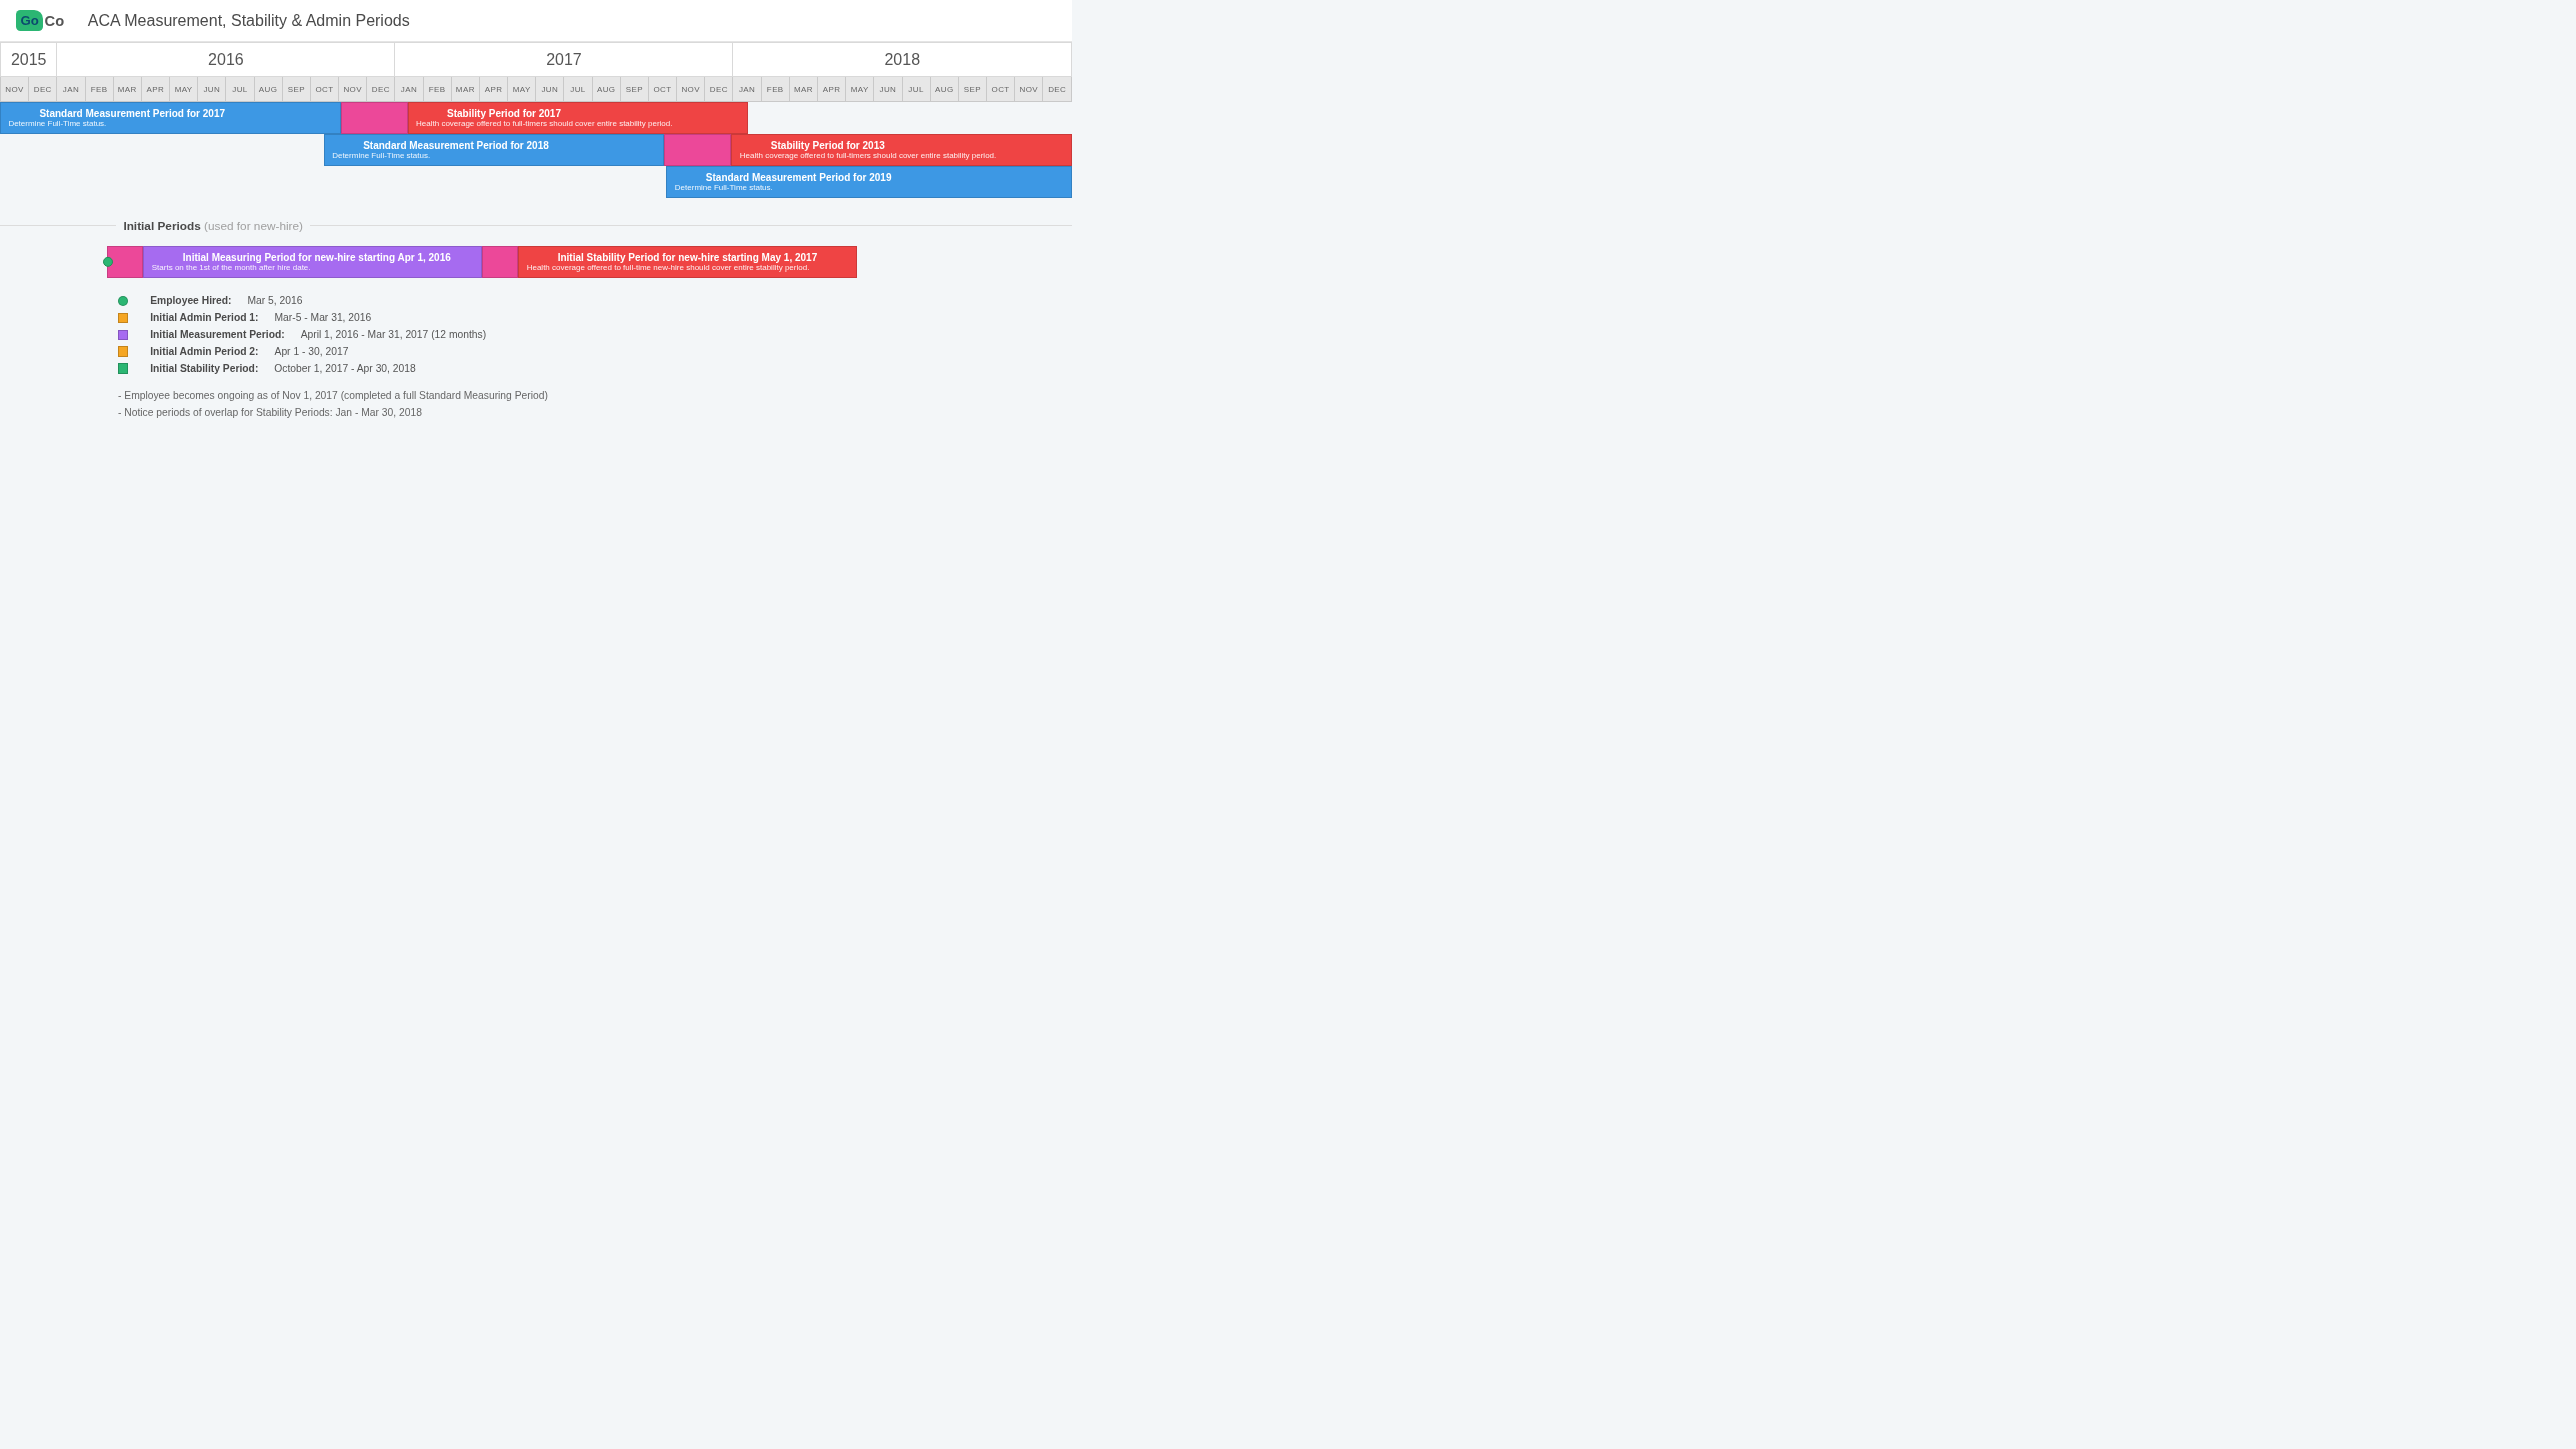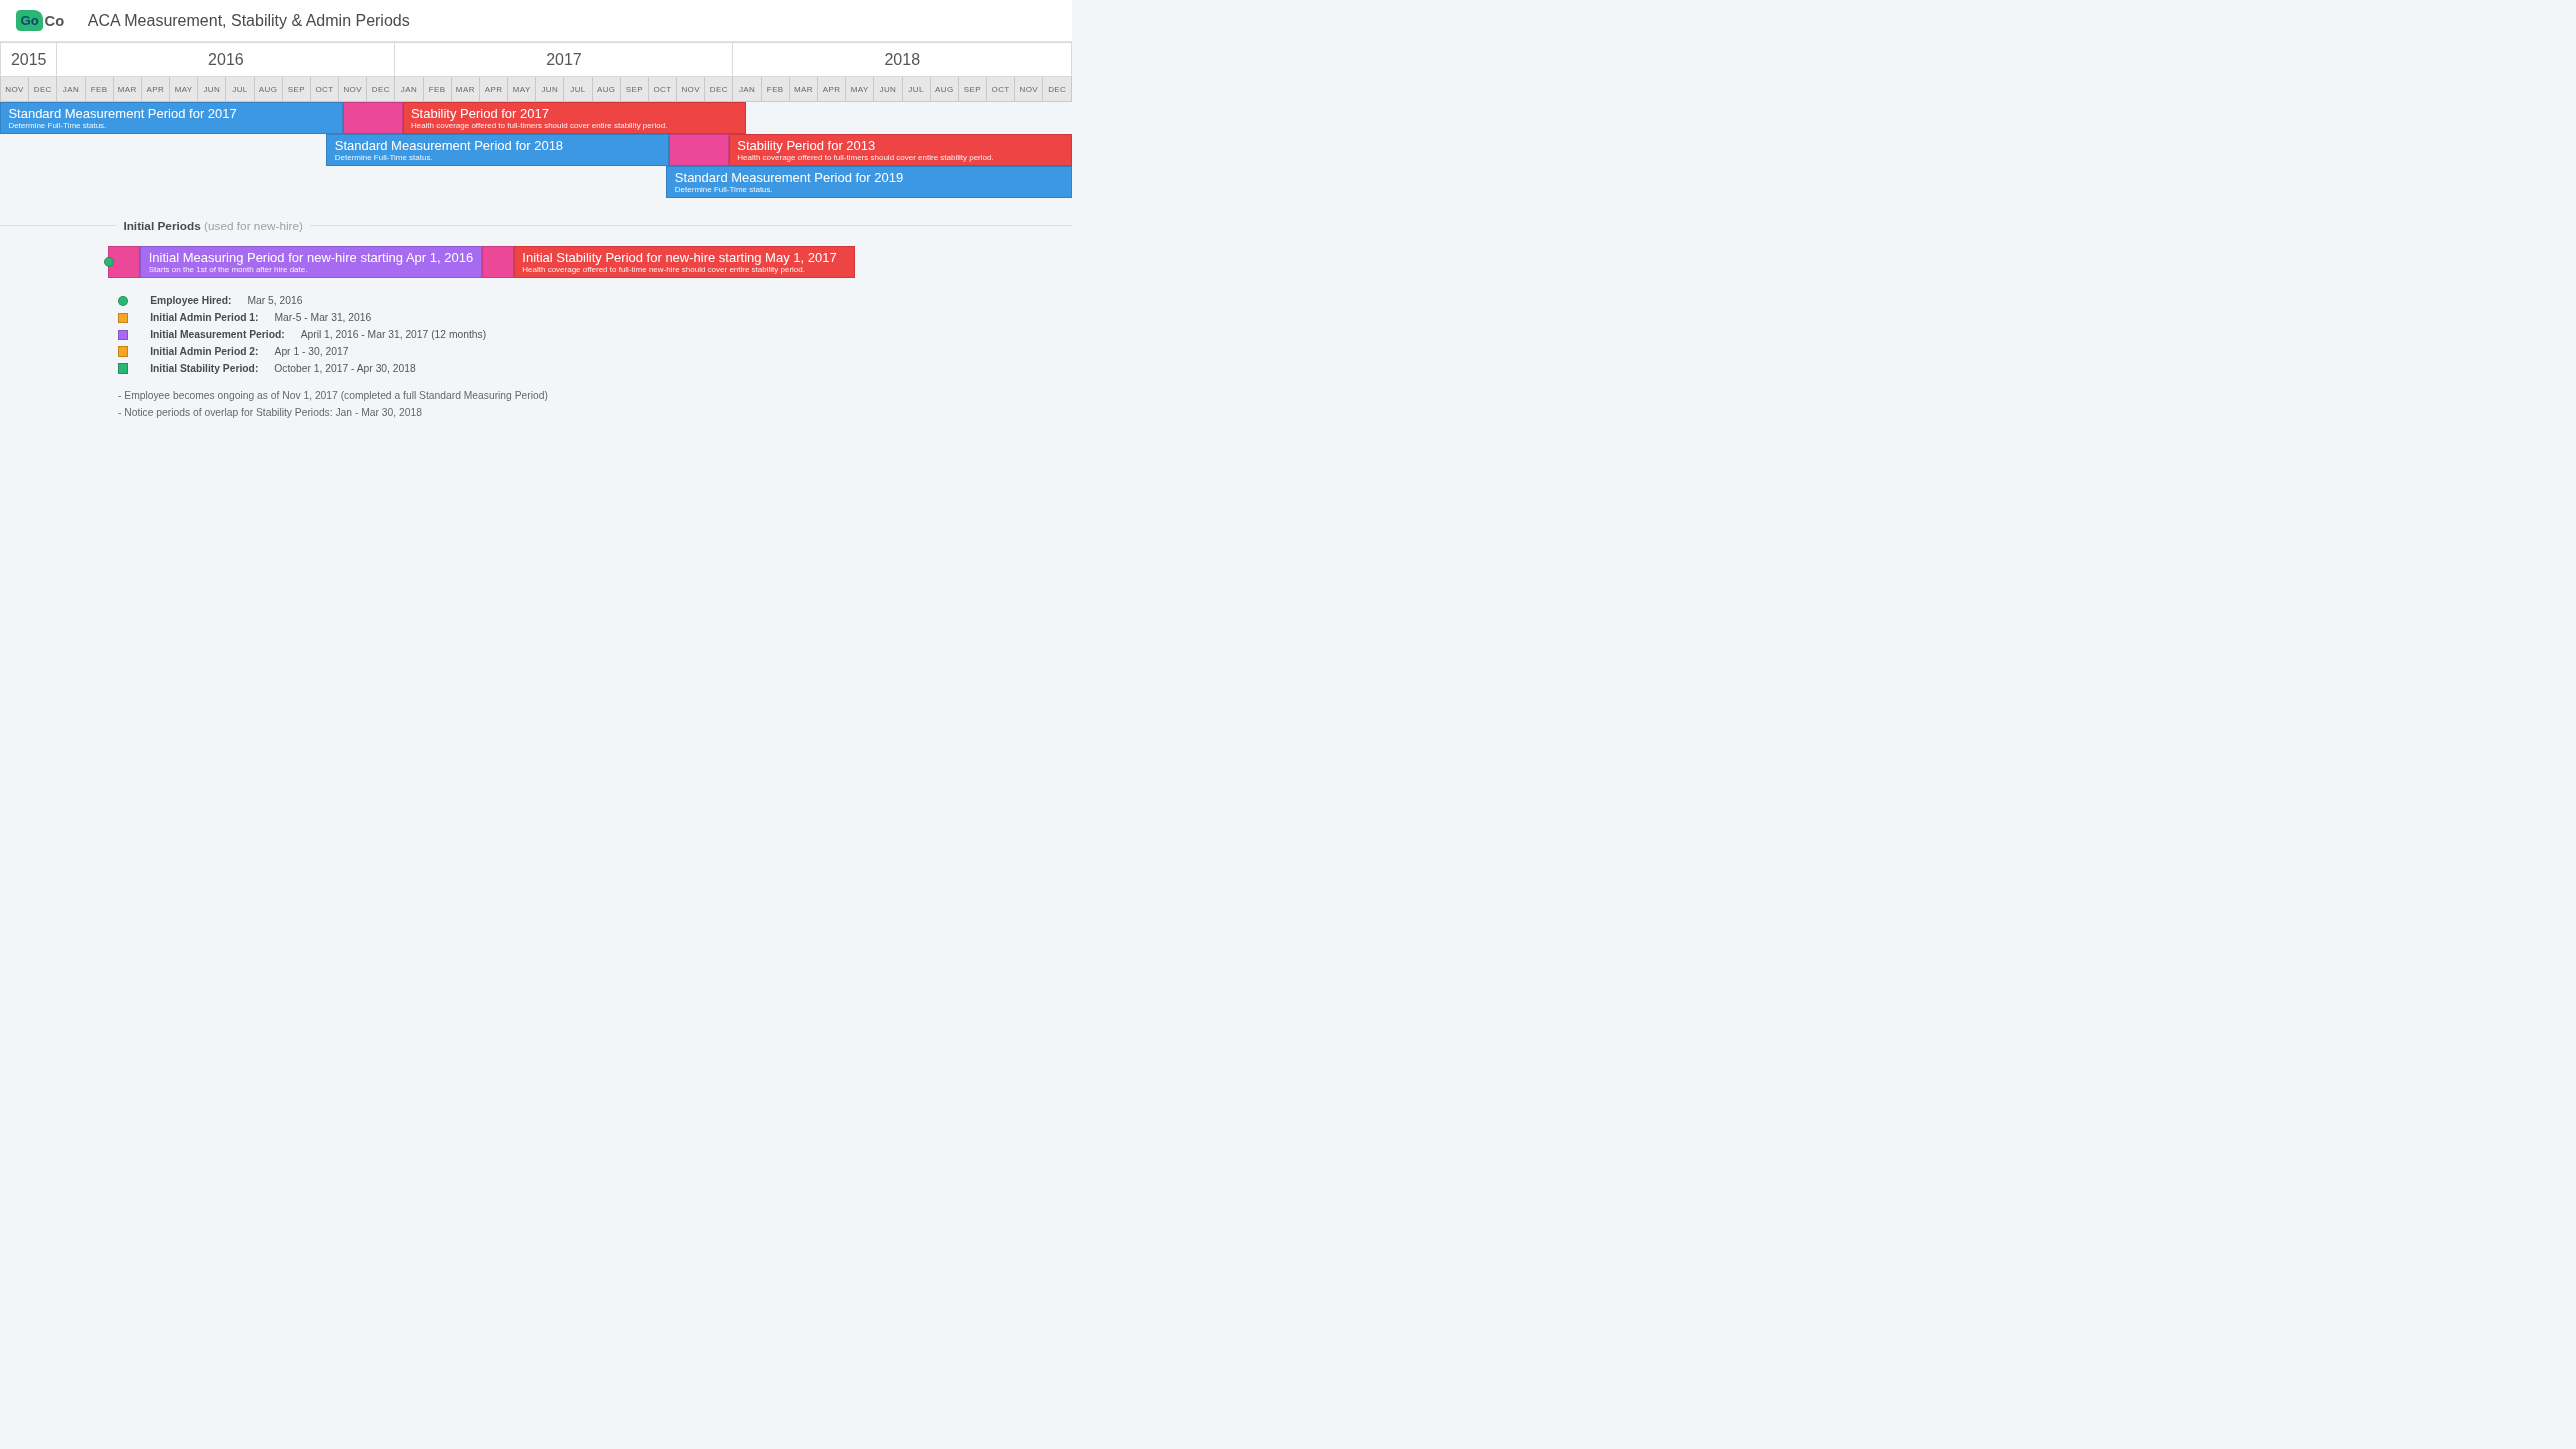--- a/index.html
+++ b/index.html
@@ -81,21 +81,21 @@
   }
   .bar {
     height: 100%;
     display: flex;
     flex-direction: column;
     justify-content: center;
     padding: 0 7.4px;
     color: #fff;
     border: 0.7px solid rgba(0,0,0,0.15);
   }
-  .bar-title { font-size: 13px; font-weight: 400; white-space: nowrap; overflow: hidden; }
+  .bar-title { font-size: 10px; font-weight: 700; white-space: nowrap; overflow: hidden; margin-left: 31px; }
   .bar-sub   { font-size: 8px; opacity: 0.9; white-space: nowrap; overflow: hidden; }
   .bar.center { align-items: center; text-align: center; padding: 0 1.5px; }
   .c-blue   { background: #3d98e4; }
   .c-orange { background: #ec4899; gap: 36px; }
   .c-green  { background: #ef4444; }
   .c-purple { background: #a66bf0; }
 
   .section-divider {
     display: flex;
     align-items: center;

